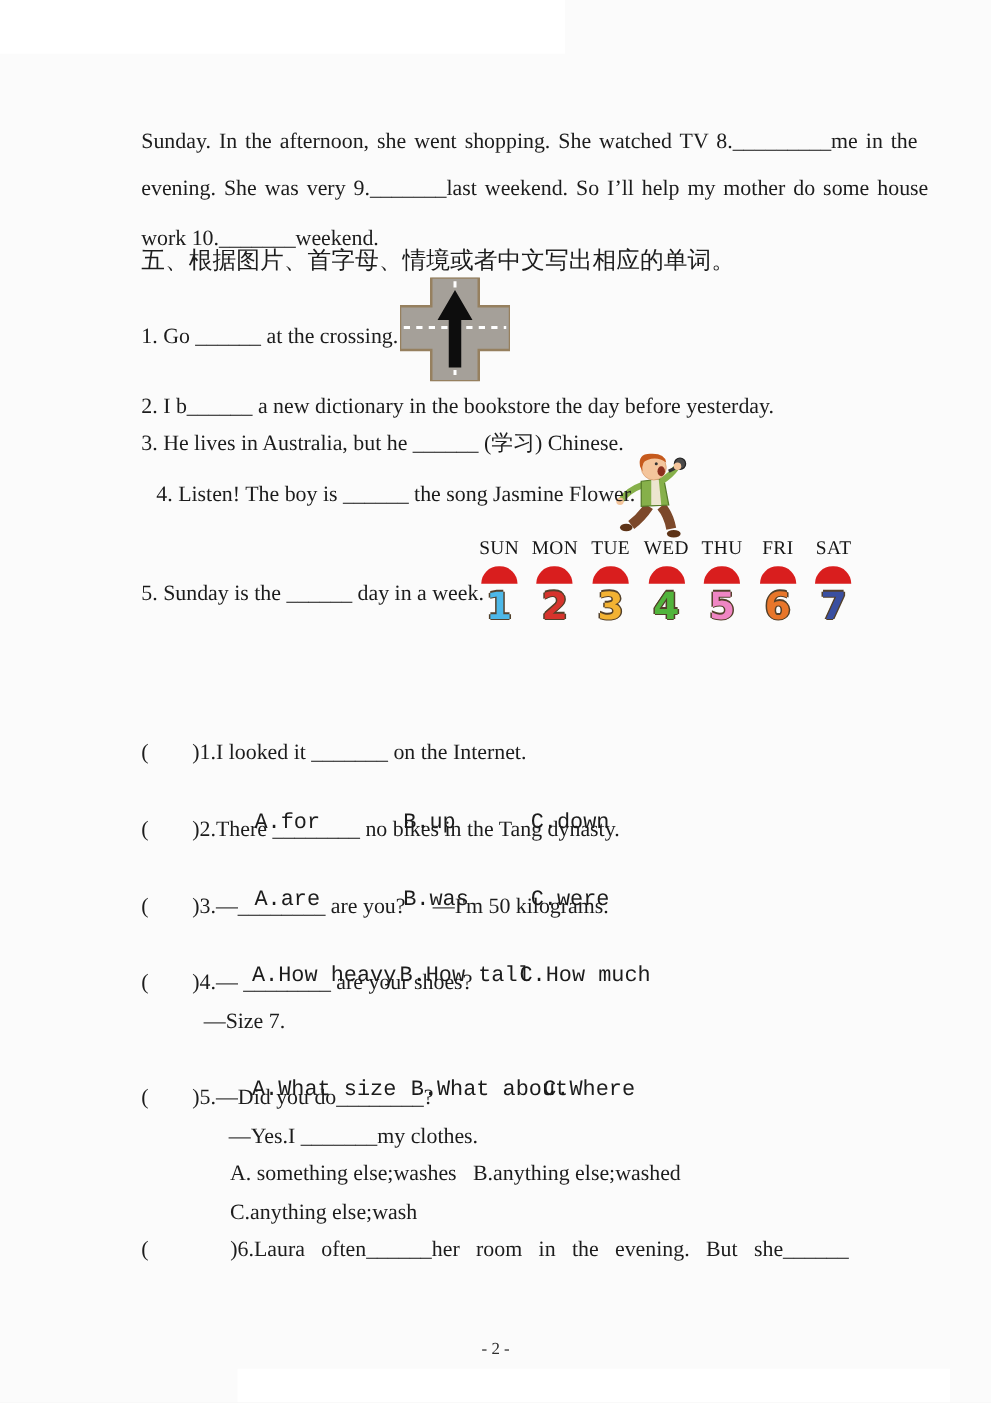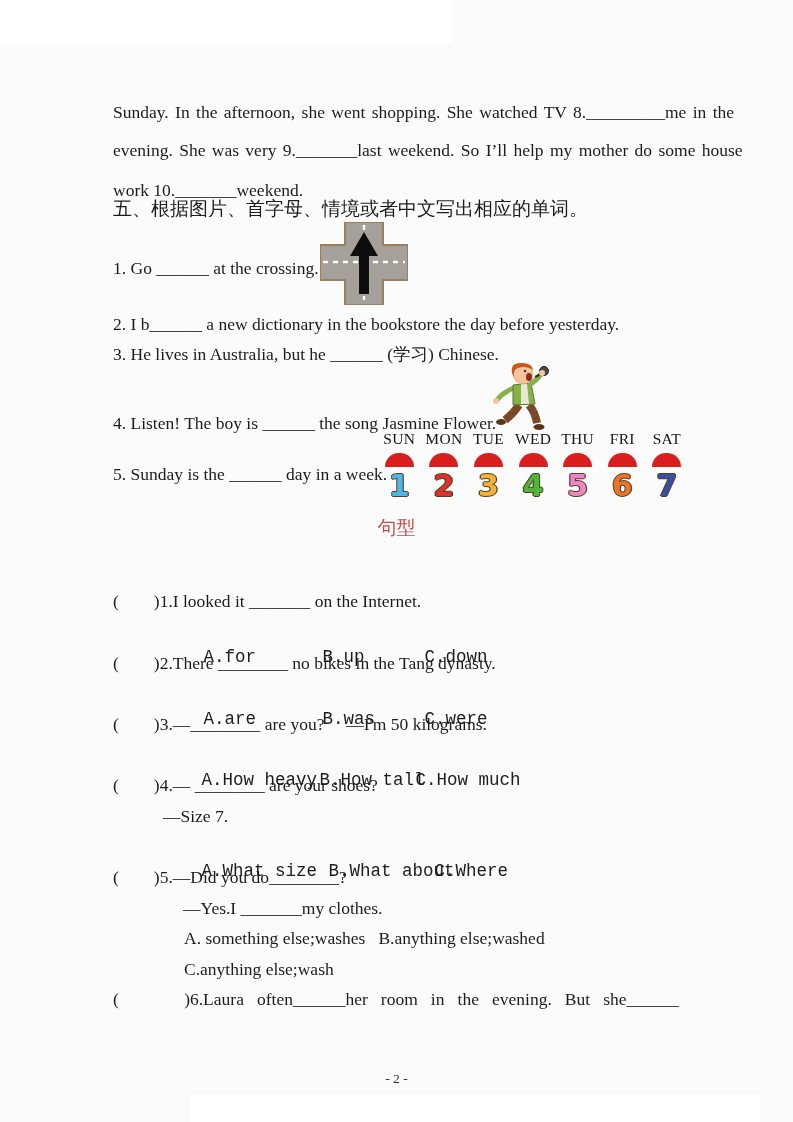--- a/index.html
+++ b/index.html
@@ -60,21 +60,21 @@
     <path d="M38,24 L44,23.5 L46,44 L38,44 Z" fill="#ece5cf"></path>
     <path d="M46,25 Q54,20 58,14" stroke="#86b04a" stroke-width="5" fill="none"></path>
     <circle cx="40" cy="14" r="10" fill="#f4c59c" stroke="#d89b6e" stroke-width="0.6"></circle>
     <path d="M29,13 Q27,2 39,3 Q49,3 50,10 Q43,5 35,8 Q30,9 31,17 Z" fill="#c65a1d"></path>
     <ellipse cx="46" cy="17" rx="3" ry="4" fill="#8c2f1e"></ellipse>
     <circle cx="42" cy="11" r="1.2" fill="#333333"></circle>
     <line x1="58" y1="14" x2="52" y2="17" stroke="#333333" stroke-width="2.5"></line>
     <circle cx="61" cy="11" r="4.5" fill="#4a4a4a" stroke="#222222" stroke-width="1"></circle>
     <circle cx="59" cy="13" r="3" fill="#f4c59c"></circle>
   </svg>
-  <div class="line" style="top:411px;">4. Listen! The boy is ______ the song Jasmine Flower.</div>
+  <div class="line" style="top:383px;margin-left:12px;">4. Listen! The boy is ______ the song Jasmine Flower.</div>
 
   <div class="cal">
     <div class="cal-col">
       <span class="cal-day">SUN</span>
       <div class="cal-arc" style="background: rgb(217, 30, 30);"></div>
       <span class="cal-num" style="color: rgb(77, 184, 232);">1</span>
     </div>
     <div class="cal-col">
       <span class="cal-day">MON</span>
       <div class="cal-arc" style="background: rgb(217, 30, 30);"></div>
@@ -101,21 +101,20 @@
       <span class="cal-num" style="color: rgb(232, 118, 42);">6</span>
     </div>
     <div class="cal-col">
       <span class="cal-day">SAT</span>
       <div class="cal-arc" style="background: rgb(217, 30, 30);"></div>
       <span class="cal-num" style="color: rgb(58, 79, 160);">7</span>
     </div>
   </div>
   <div class="line" style="top:462px;">5. Sunday is the ______ day in a week.</div>
 
-  <div class="line cjk center" style="top: 516px; color: rgb(192, 80, 77);">句型</div>
 
 
   <div class="line" style="top:589px;">(        )1.I looked it _______ on the Internet.</div>
   <div class="line opts" style="top:620px;">
     <span class="opt" style="width:119px;">A.for</span><span class="opt" style="width:102px;">B.up</span><span class="opt">C.down</span>
   </div>
 
   <div class="line" style="top:651px;">(        )2.There ________ no bikes in the Tang dynasty.</div>
   <div class="line opts" style="top:682px;">
     <span class="opt" style="width:119px;">A.are</span><span class="opt" style="width:102px;">B.was</span><span class="opt">C.were</span>

